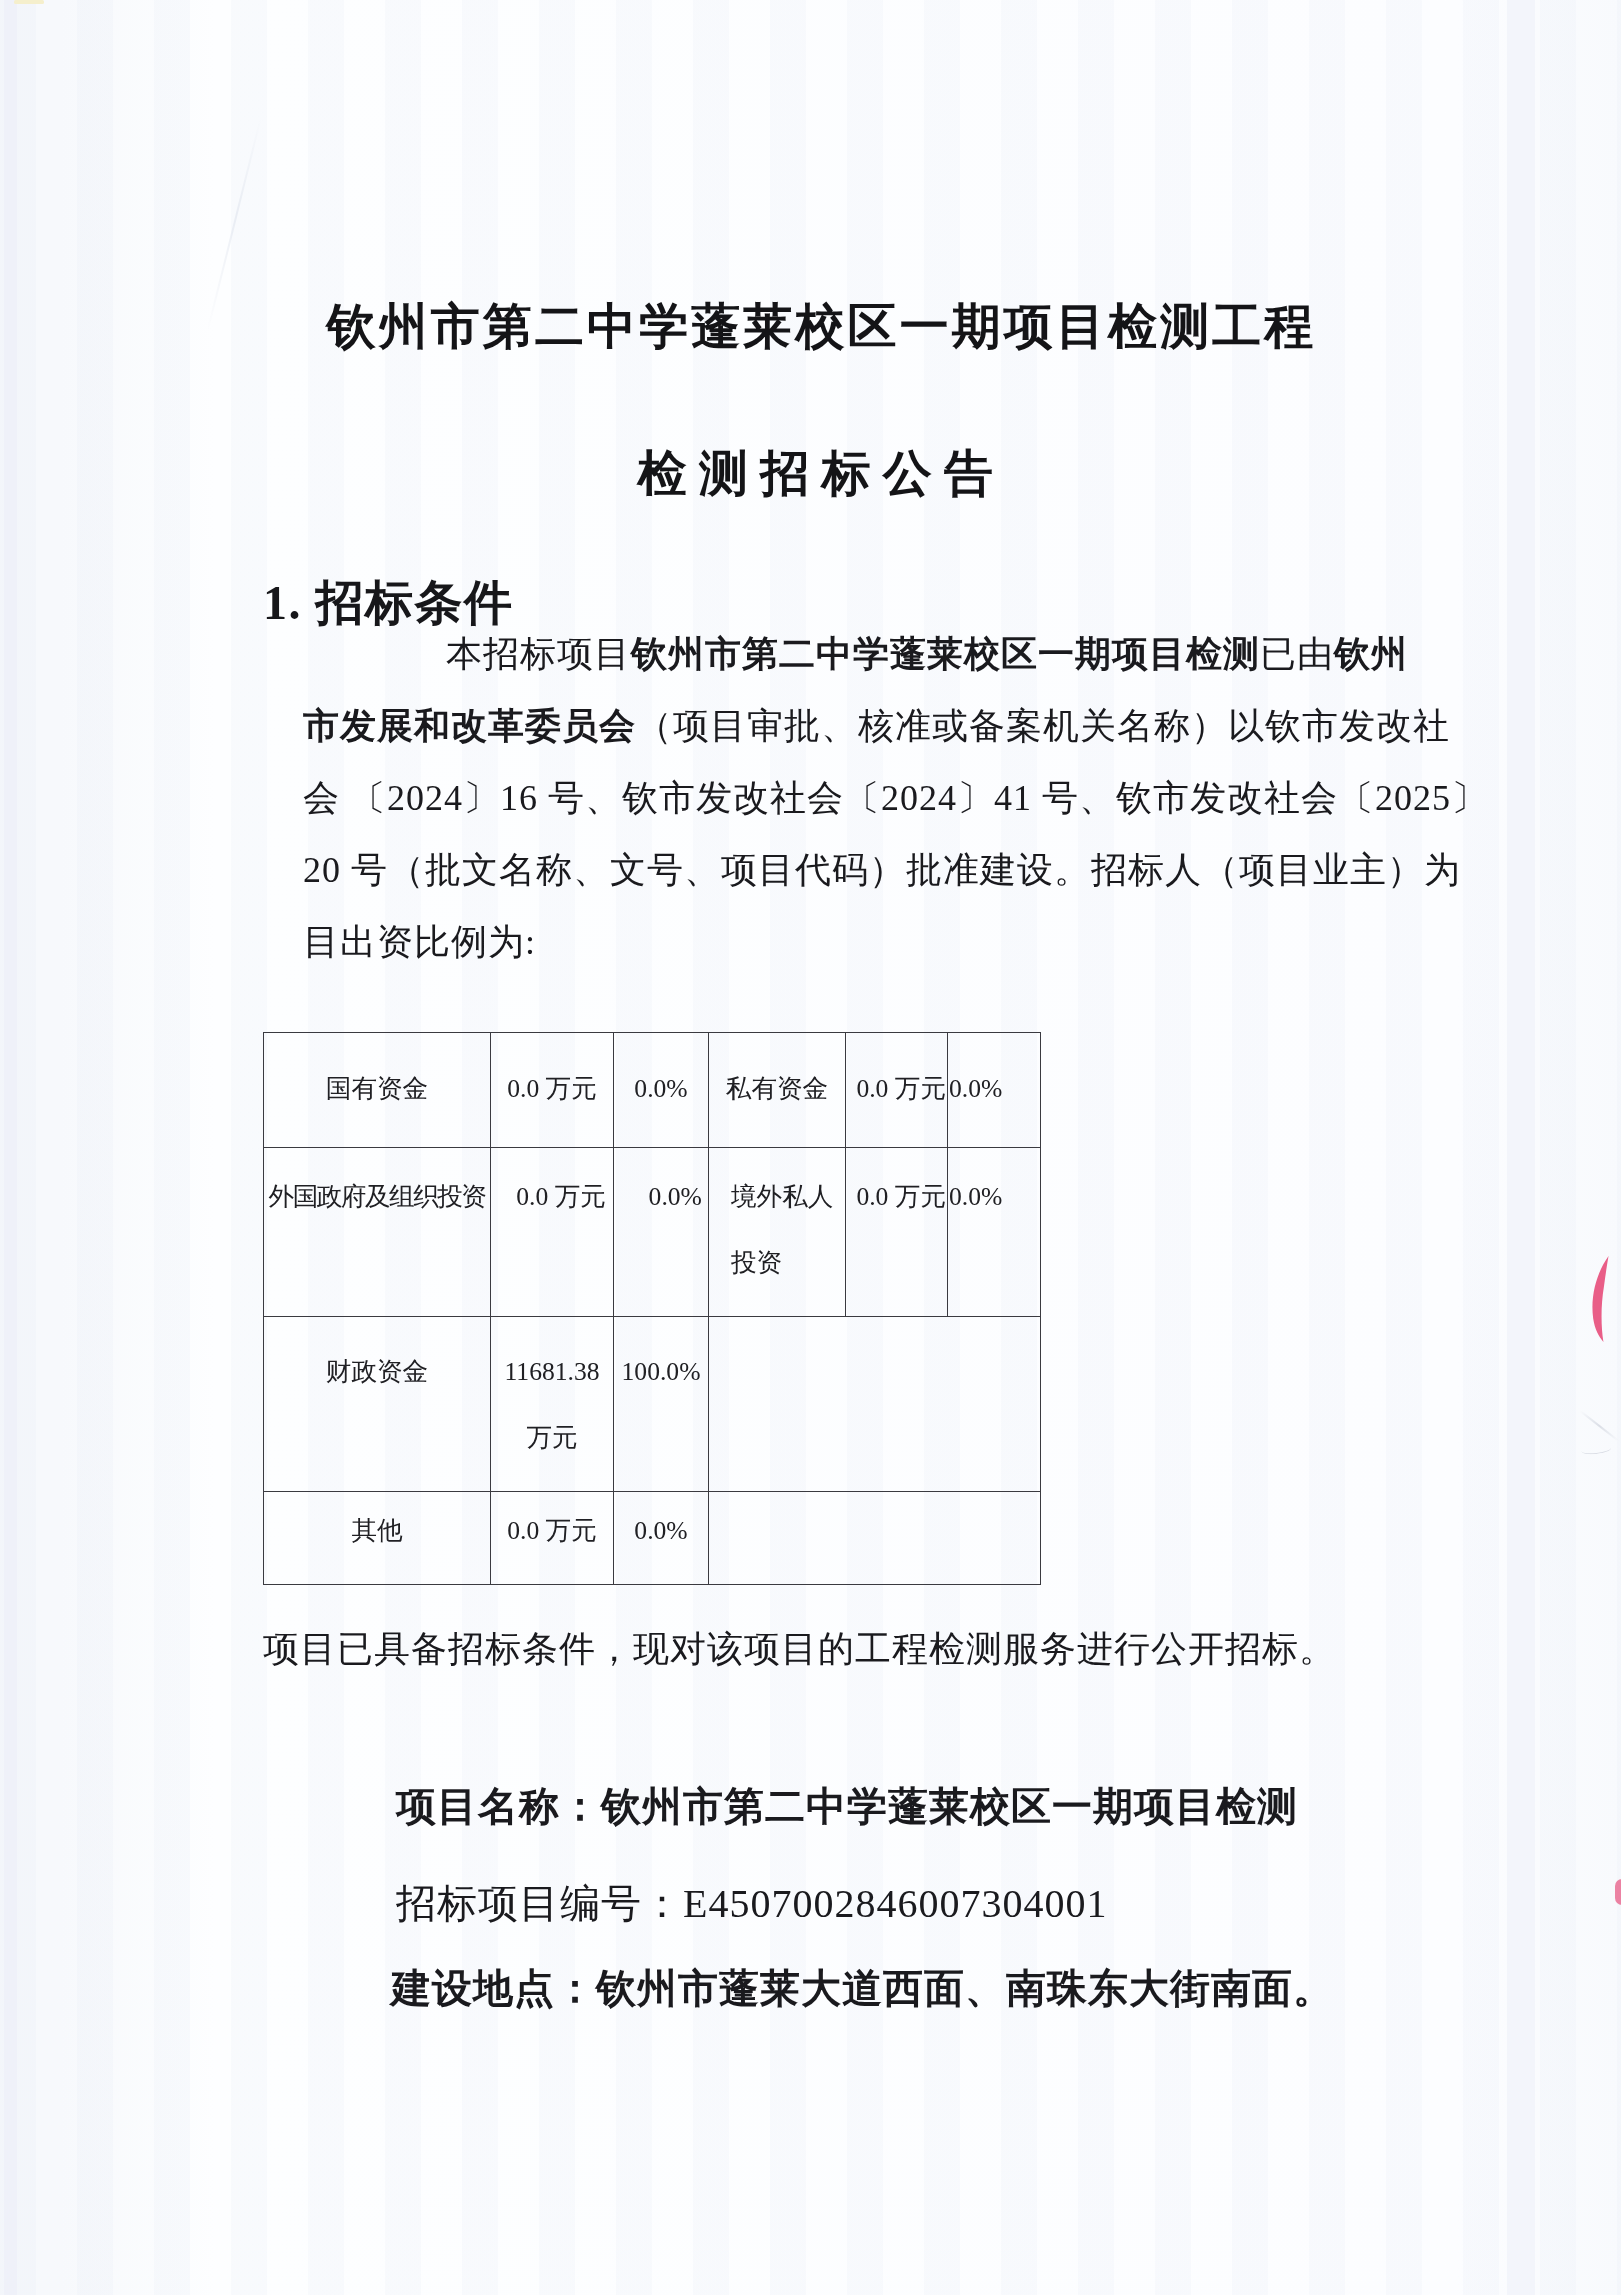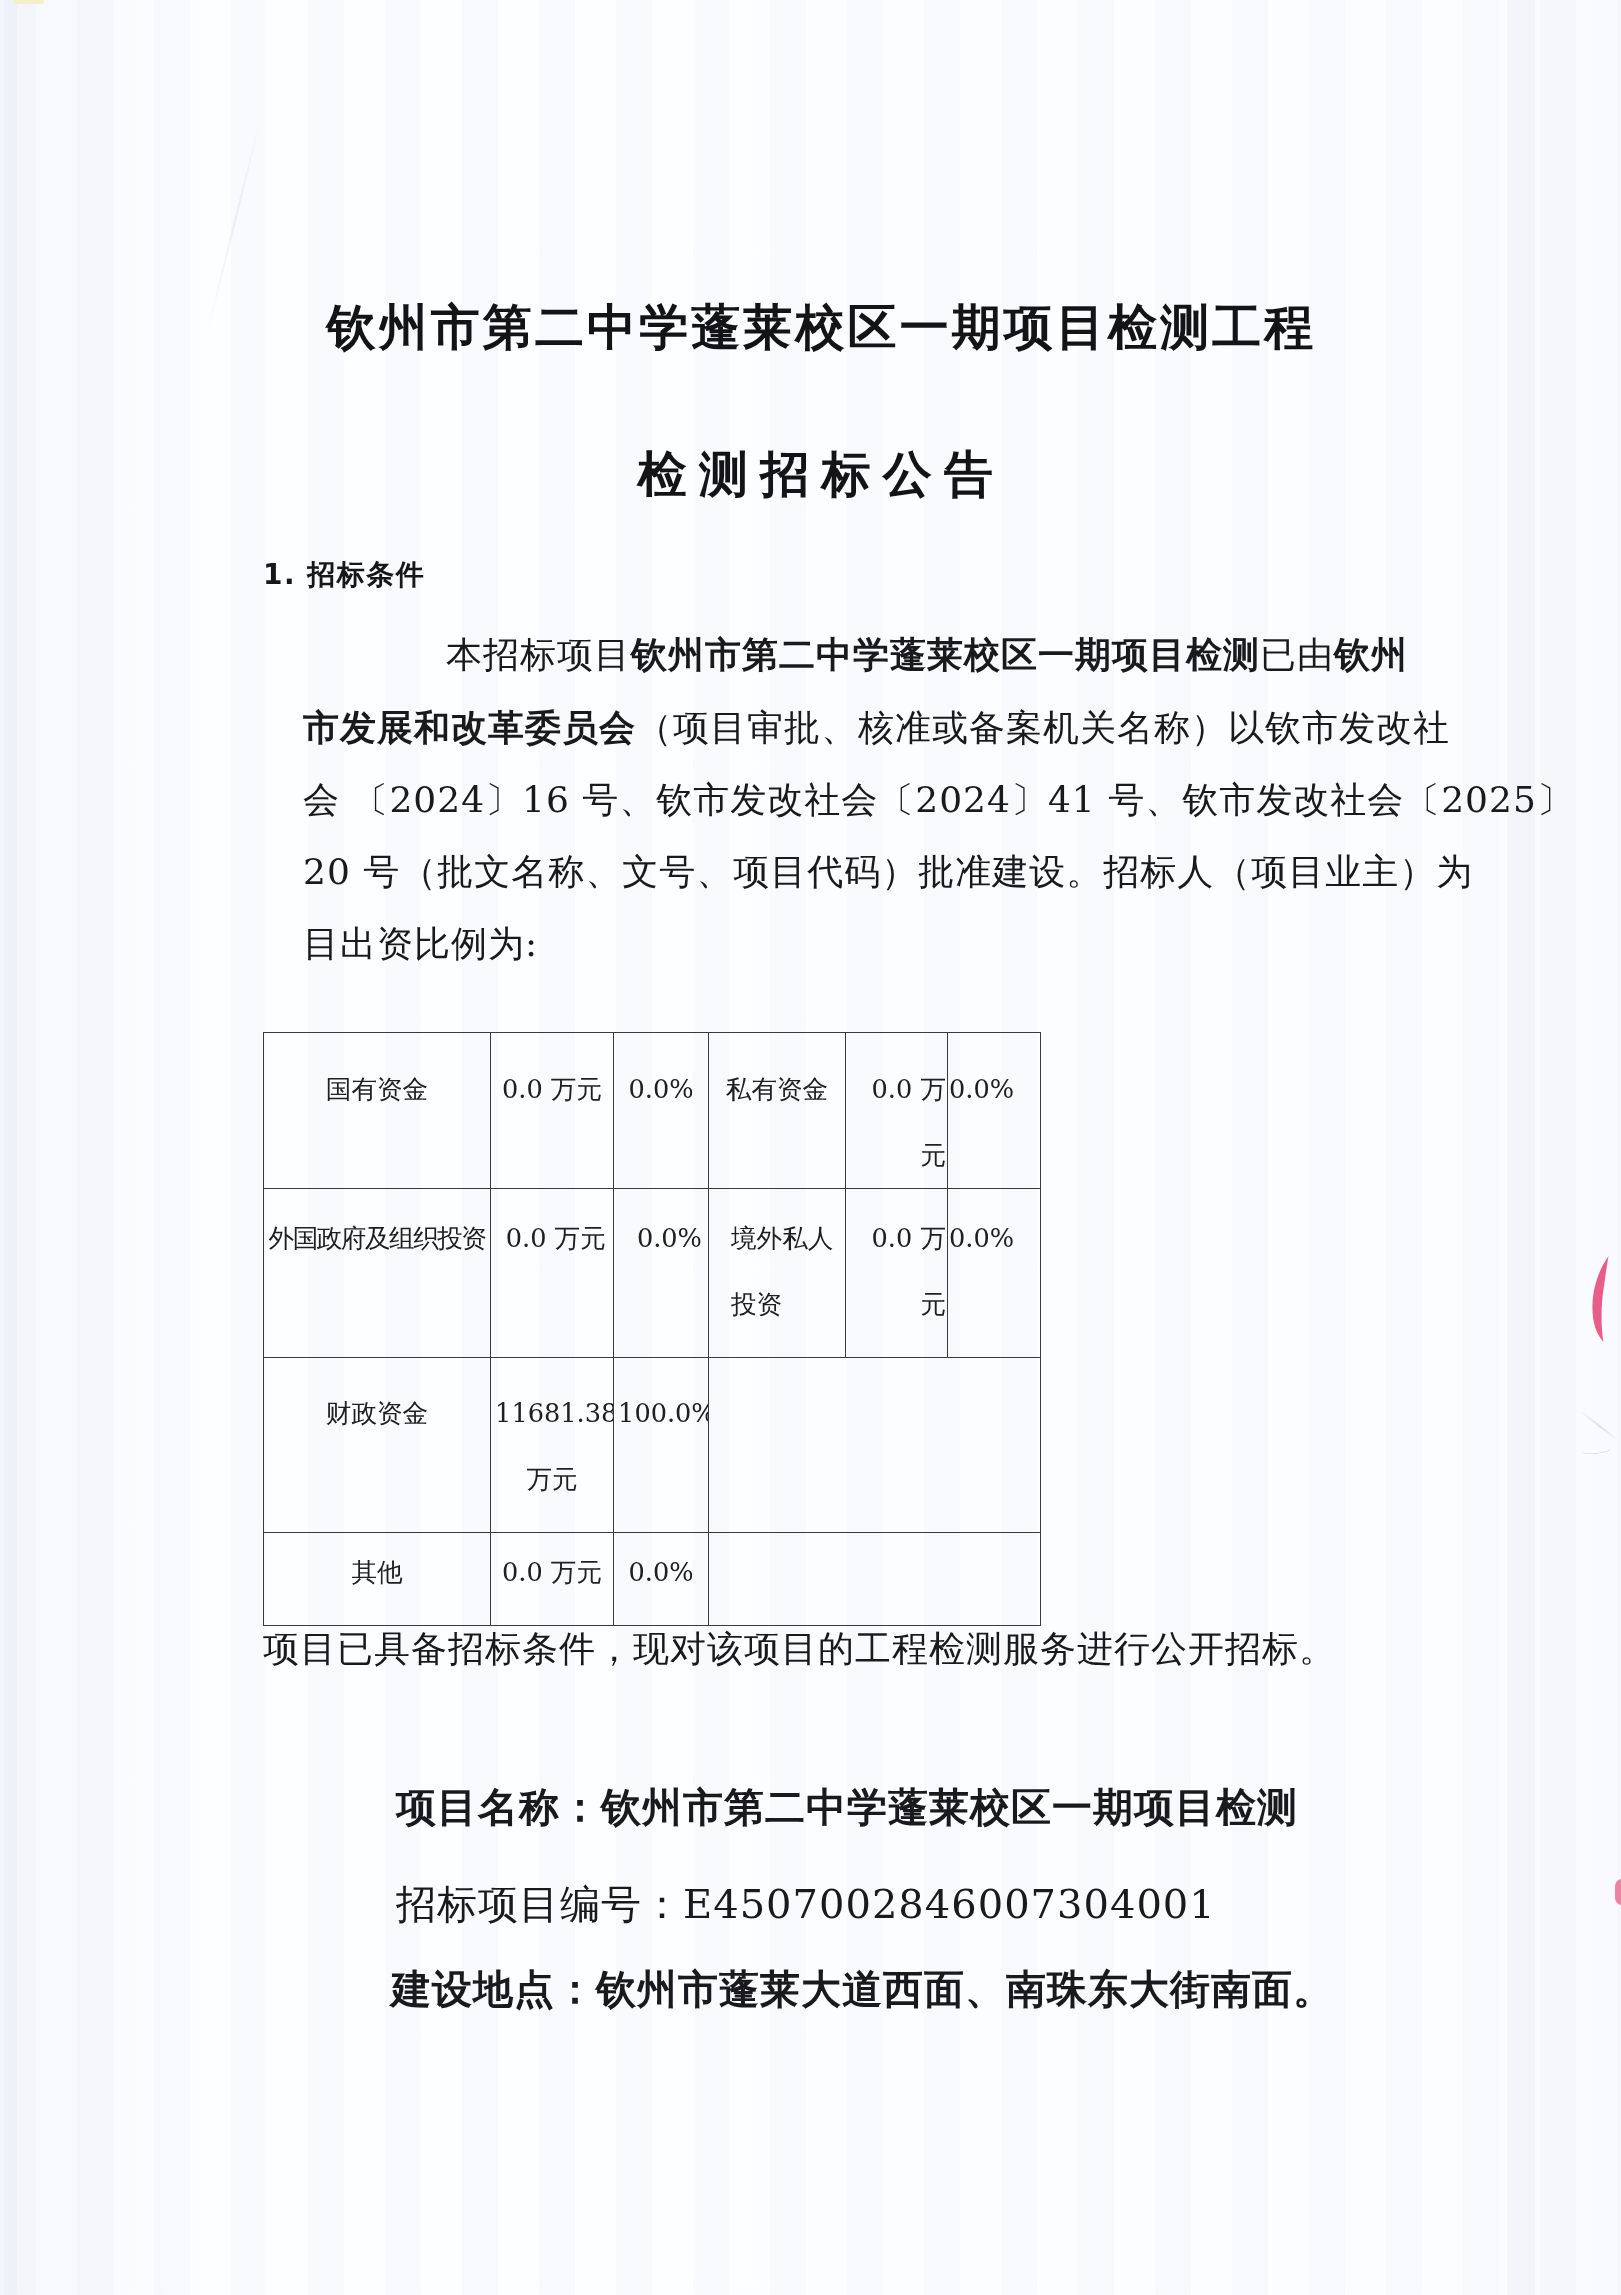--- a/index.html
+++ b/index.html
@@ -36,33 +36,33 @@
   .pink-crescent{position:absolute;left:1585px;top:1256px;width:26.6px;height:86px;filter:blur(0.5px);opacity:.92;}
   .pink-sliver{position:absolute;left:1615px;top:1879px;width:7.2px;height:25.6px;
     background:var(--pink);border-radius:13.3px 0 0 13.3px;opacity:.7;filter:blur(0.5px);}
   .scratch-gray{position:absolute;left:1575px;top:1425px;width:49px;height:1.5px;
     background:linear-gradient(to right, rgba(255,255,255,0), #c3c8d4, rgba(255,255,255,0));
     transform:rotate(38deg);opacity:.55;}
   .squiggle-gray{position:absolute;left:1581px;top:1445px;width:30px;height:8.2px;
     border-bottom:1.5px solid #bcc1cd;border-radius:50%;opacity:.5;transform:rotate(-6deg);}
   
   .doc{position:absolute;left:263px;top:0;width:1117px;height:100%;}
-  .doc > div{position:absolute;left:0;}
+  .doc > div{position:absolute;left:0;font-family:Liberation Serif, serif;}
   .title{
     top:294px;width:100%;text-align:center;
     font-size:49px;font-weight:700;letter-spacing:3.1px;line-height:66px;color:#141417;
   }
   .subtitle{
     top:441px;width:100%;text-align:center;
     font-size:49px;font-weight:700;letter-spacing:12.3px;line-height:66px;color:#141417;
   }
   .sec-heading{
-    font-size:28px;font-weight:700;letter-spacing:1.5px;line-height:54px;
+    font-size:48px;font-weight:700;letter-spacing:1.5px;line-height:54px;
     font-family:"DejaVu Sans","Liberation Sans",sans-serif;
-    color:#17171a;white-space:nowrap;
+    color:#17171a;white-space:nowrap;margin-top:28px;
   }
   .h1{top:548px;}
   .h2{top:1701px;}
   .para{top:618px;width:100%;}
   .pline{font-size:36px;line-height:72px;letter-spacing:1px;white-space:nowrap;margin-left:40px;}
   .pline.indent{text-indent:143px;}
   .b{font-weight:700;}
   .closing{top:1613px;font-size:36px;line-height:72px;letter-spacing:1px;white-space:nowrap;}
   .s2line{font-size:40px;line-height:72px;letter-spacing:1px;white-space:nowrap;width:100%;}
   .l-name{top:1771px;text-indent:133px;font-weight:700;}

